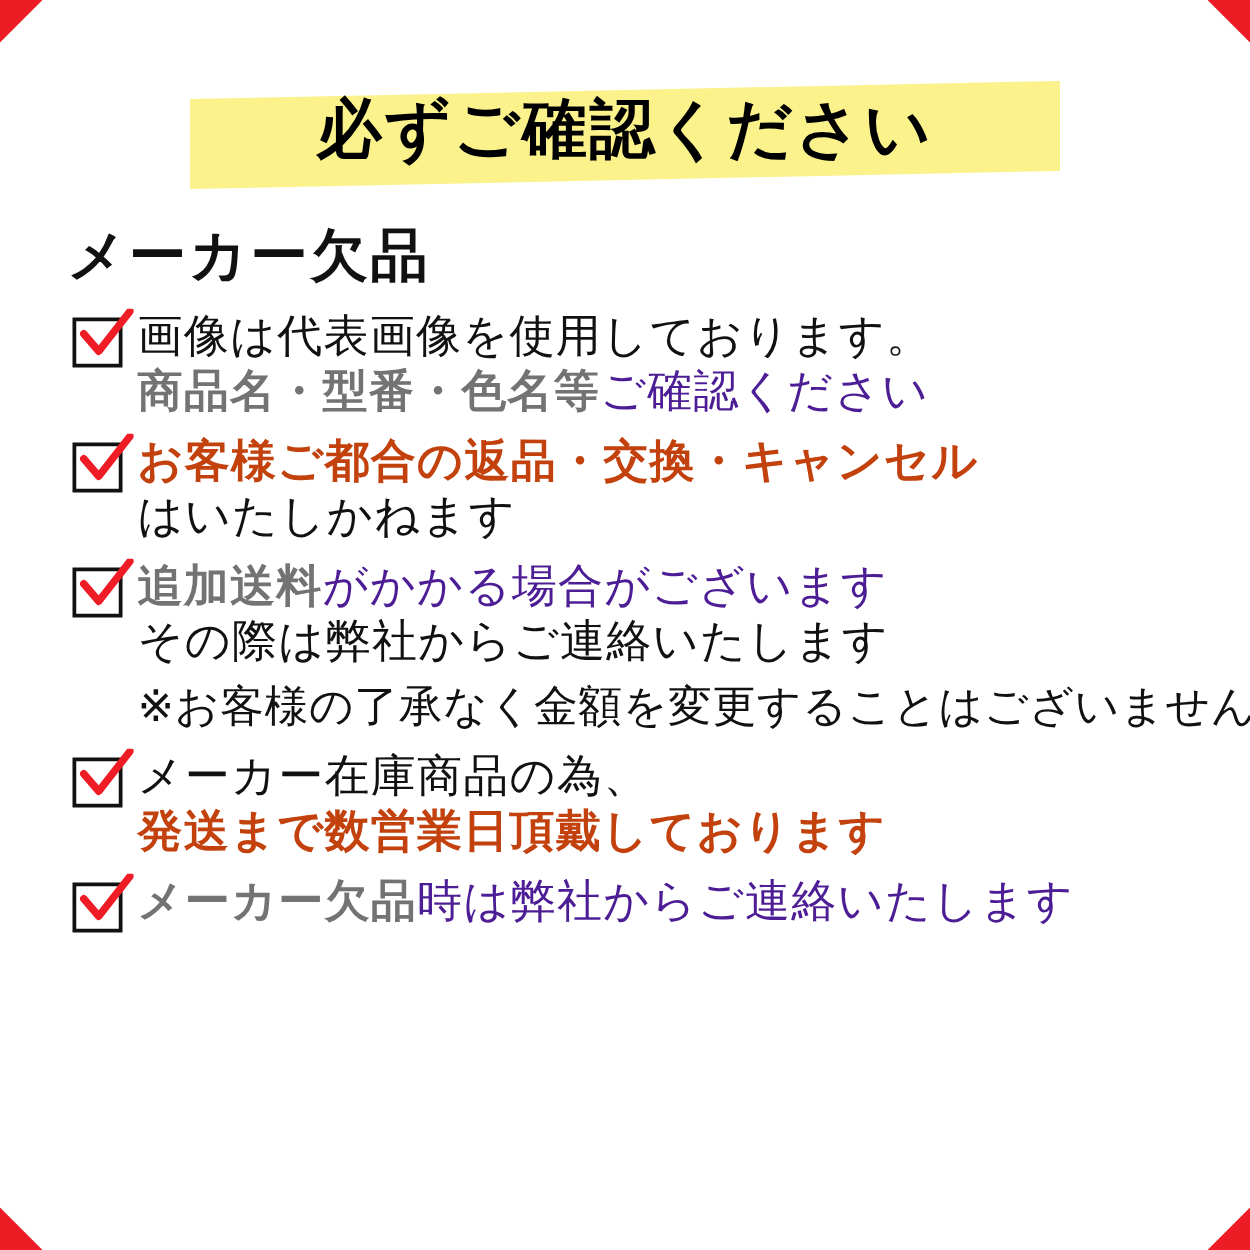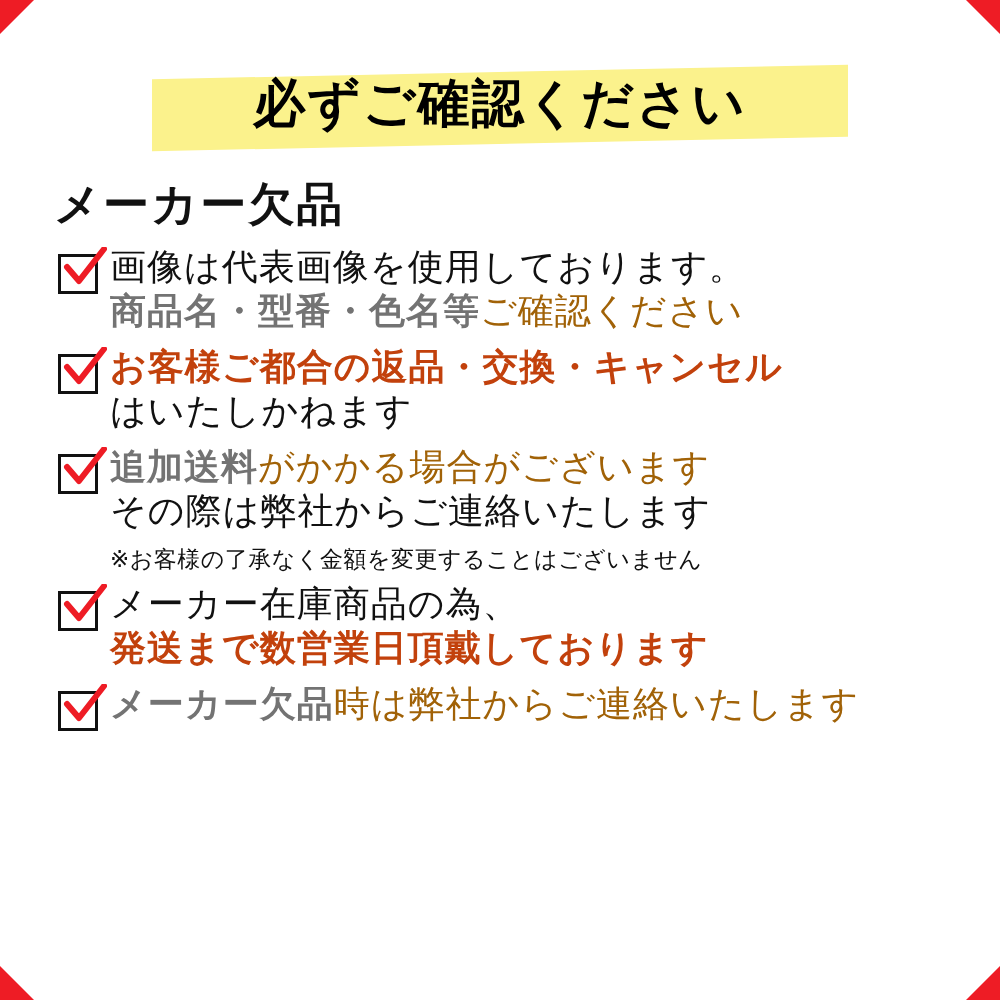--- a/index.html
+++ b/index.html
@@ -109,43 +109,42 @@
   }
   .check-mark {
     position: absolute;
     left: 2px;
     top: -10px;
     width: 44px;
     height: 42px;
   }
   .item-lines {
     flex: 1 1 auto;
-    font-family: Liberation Mono, monospace;
   }
   .line {
     font-size: 36px;
     line-height: 1.22;
     letter-spacing: 1px;
     color: #111111;
     white-space: nowrap;
   }
   .line.red {
     color: #c2410c;
     font-weight: bold;
   }
   .line.small {
-    font-size: 23px;
+    font-size: 35px;
     letter-spacing: 0.5px;
   }
   .line .red-seg {
     color: #737373;
     font-weight: bold;
   }
   .line .blk-seg {
-    color: #a16207;
+    color: #4c1d95;
     font-weight: normal;
   }
   .note {
     margin-left: 66px;
     margin-top: 2px;
   }
 </style>
 </head>
 <body>
 

